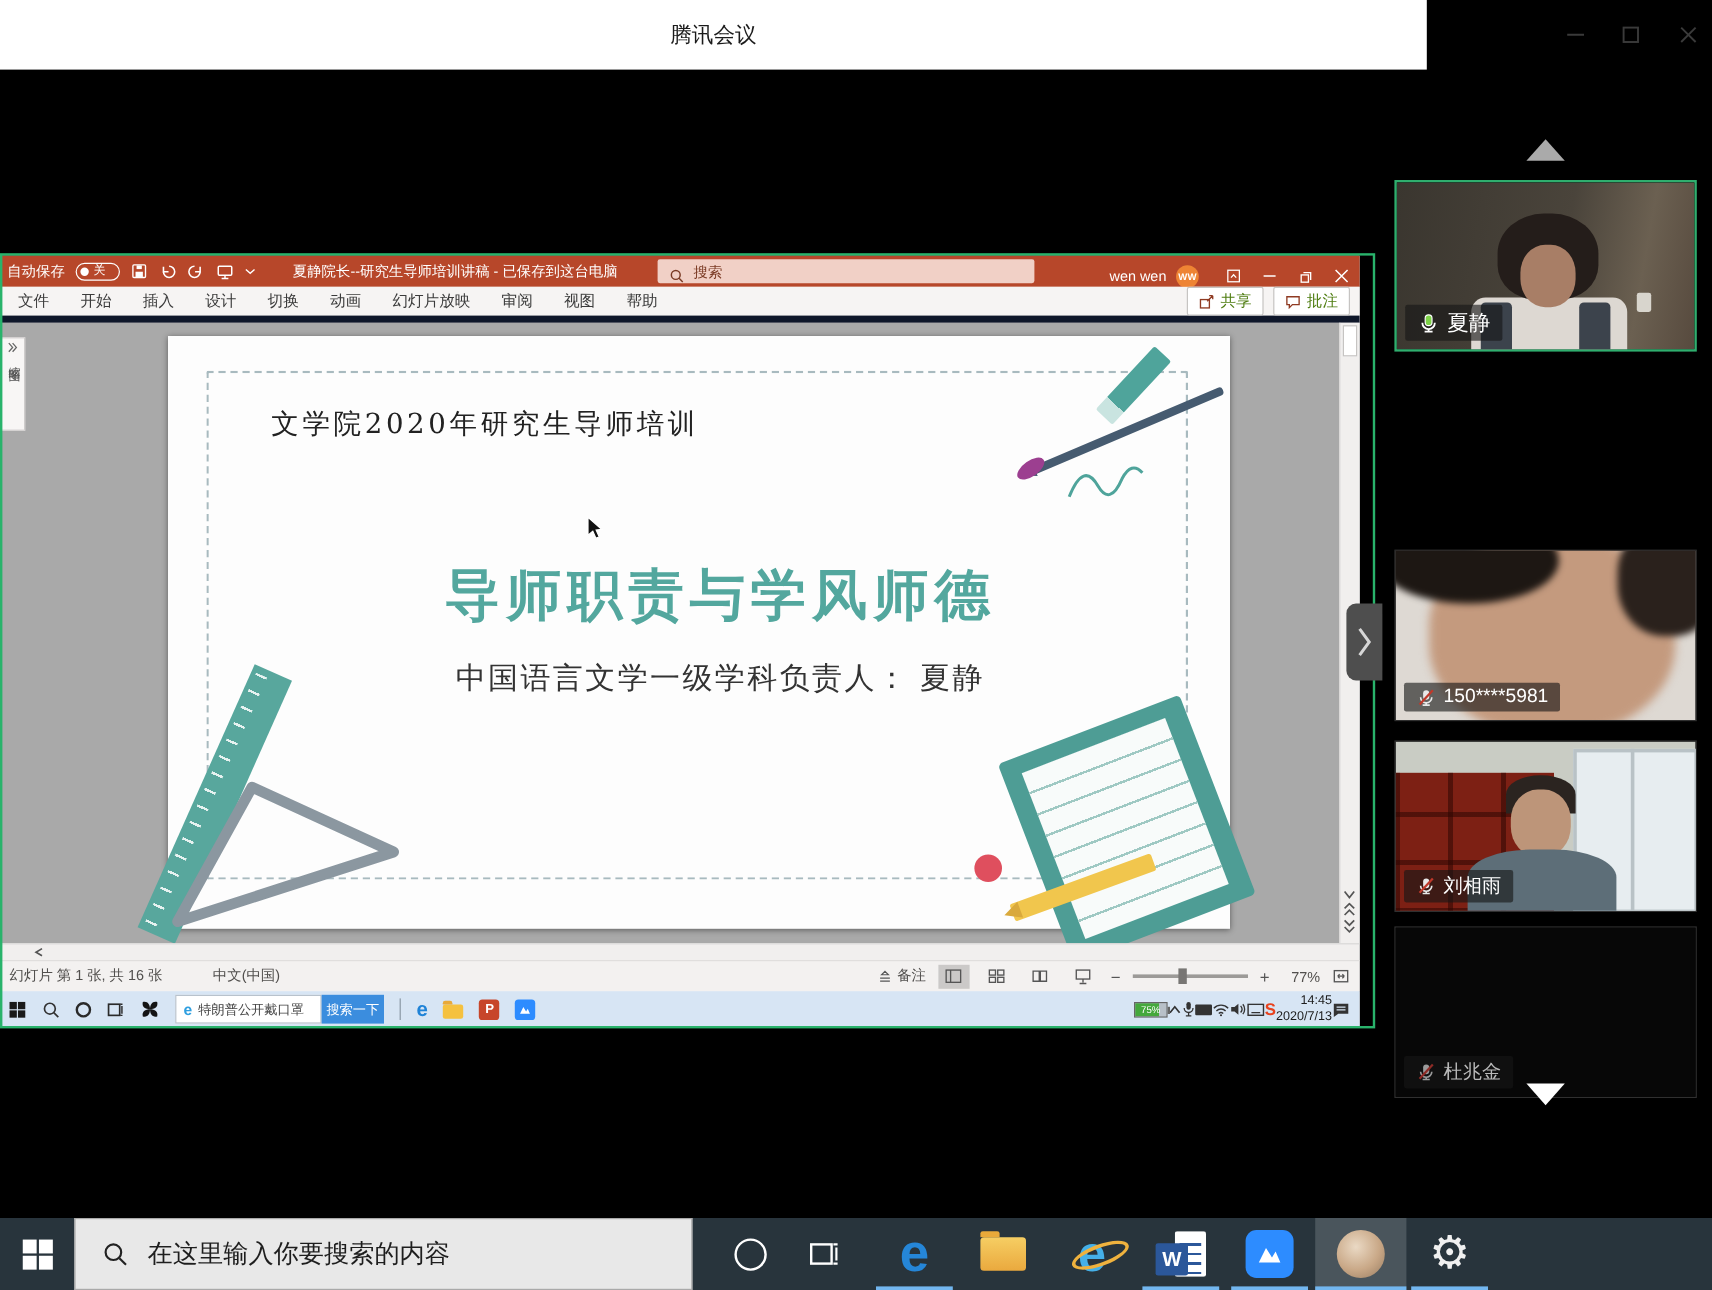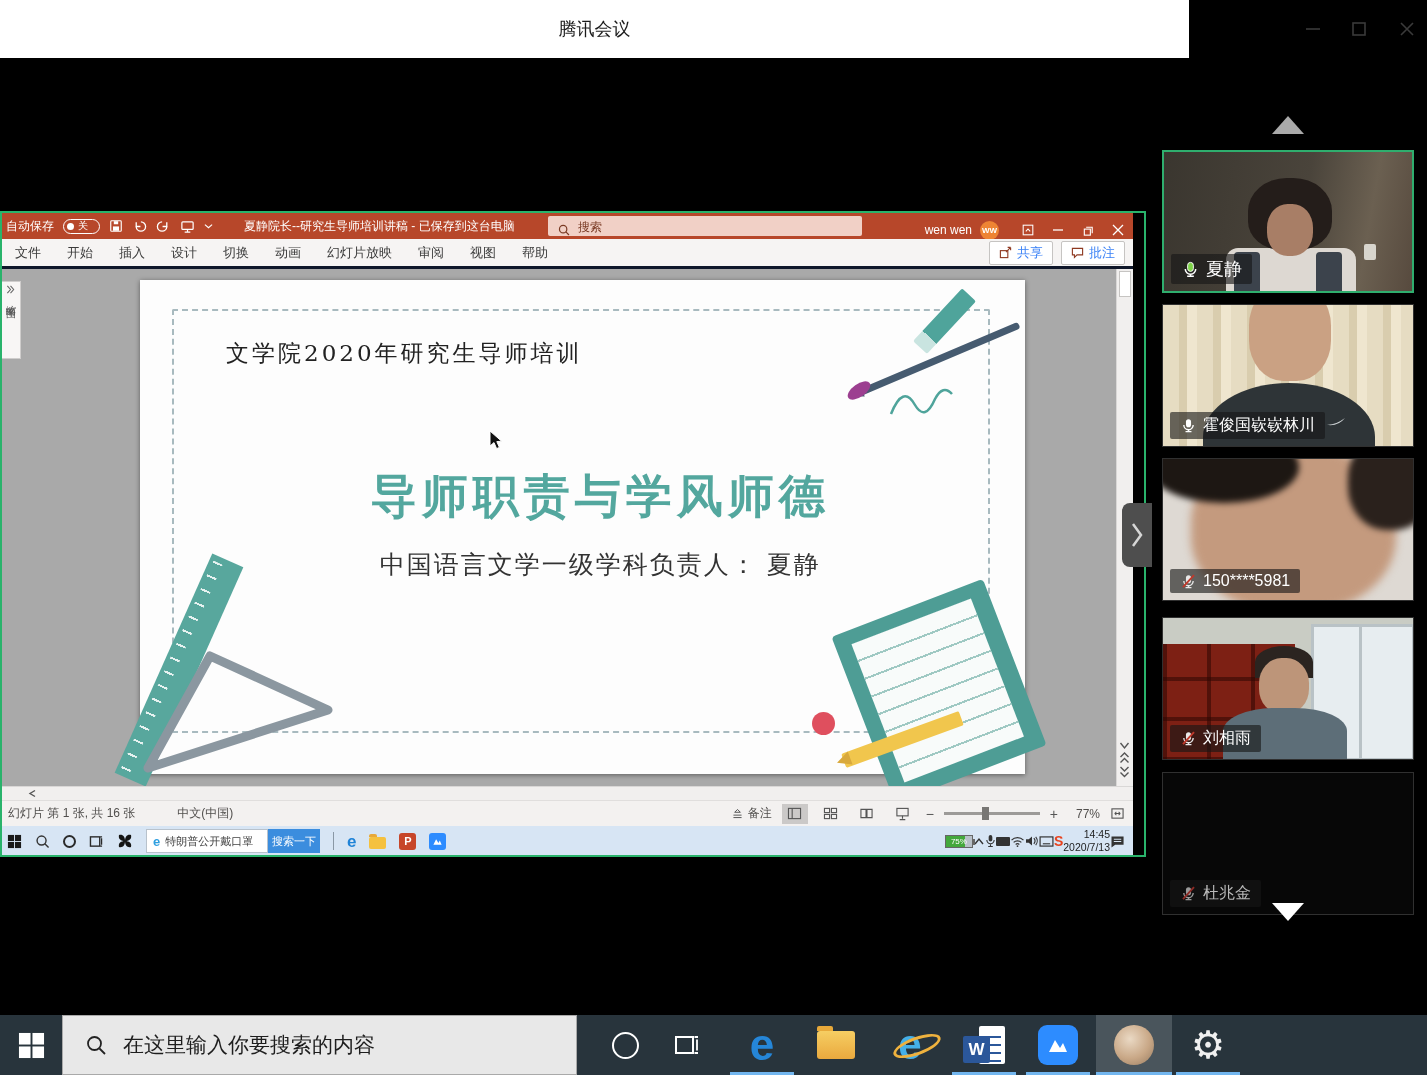--- a/index.html
+++ b/index.html
@@ -31,24 +31,24 @@
   .toggle .st{font-size:10px;line-height:1}
   .ppt-search{position:absolute;left:548px;top:3px;width:314px;height:20px;
     background:rgba(255,243,238,.8);border-radius:2px;display:flex;align-items:flex-end;
     padding-left:10px;gap:8px;color:#7a3a24}
   .ppt-tb-right{position:absolute;right:0;top:4px;height:26px;display:flex;align-items:center}
   .avatar-ww{width:19px;height:19px;border-radius:50%;background:#ee8434;color:#fff;
     font-size:8px;font-weight:bold;display:flex;align-items:center;justify-content:center}
   .tbicon{width:30px;height:26px;display:flex;align-items:center;justify-content:center;color:#fff}
 
   .ribbon{position:absolute;left:0;top:26px;width:100%;height:30px;background:#f6f4f3;
-    border-bottom:3px solid #0f172a;display:flex;align-items:center;padding-left:2px}
+    border-bottom:6px solid #0f172a;display:flex;align-items:center;padding-left:2px}
   .rtab{padding:0 13px;font-size:13px;color:#3b3b3b;height:100%;display:flex;align-items:center;cursor:pointer}
   .rbtns{margin-left:auto;margin-right:8px;display:flex;gap:8px}
-  .rbtn{border:1px solid #c6c4c2;background:#fff;color:#3b82f6;font-size:13px;
+  .rbtn{border:1px solid #c6c4c2;background:#fff;color:#4d7c0f;font-size:13px;
     padding:2px 9px;border-radius:2px;display:flex;align-items:center;gap:5px;cursor:pointer}
 
   .canvas{position:absolute;left:0;top:56px;width:1133px;height:517px;background:#a9a9a9;overflow:visible}
   .slide{position:absolute;left:140px;top:11px;width:885px;height:494px;background:#fdfdfd;
     box-shadow:0 1px 5px rgba(0,0,0,.45)}
   .dashed{position:absolute;left:32px;top:29px;width:818px;height:424px;
     border:2px dashed #a8babf;border-radius:2px}
   .slide-header{position:absolute;left:86px;top:58px;font-size:23px;color:#222;
     letter-spacing:3px;font-family:"DejaVu Serif","Liberation Serif",serif}
   .slide-title{position:absolute;left:52%;top:186px;transform:translateX(-50%);
@@ -515,37 +515,20 @@
     <div class="nametag" style="font-size:18px">
       <svg width="19" height="19" viewBox="0 0 20 20">
         <rect x="7" y="2.5" width="6" height="9.5" rx="3" fill="#7ed348" stroke="#fff" stroke-width="1"></rect>
         <path d="M4.5,9.5 a5.5,5.5 0 0 0 11,0" fill="none" stroke="#fff" stroke-width="1.6"></path>
         <path d="M10,15 v2.2 M6.5,17.2 h7" stroke="#fff" stroke-width="1.6"></path>
       </svg>
       <span>夏静</span>
     </div>
   </div>
 
-  <div class="tile" style="top:304px">
-    <div class="scene" style="background:repeating-linear-gradient(90deg,#e6dcc2 0 16px,#d9cdae 16px 24px,#efe6cf 24px 34px)">
-      <div class="sh" style="left:86px;top:-20px;width:82px;height:96px;background:#caa183;border-radius:42%"></div>
-      <div class="sh" style="left:40px;top:78px;width:172px;height:66px;background:#2e3437;border-radius:55% 55% 0 0/90% 90% 0 0"></div>
-      <svg class="sh" style="left:158px;top:112px" width="26" height="10">
-        <path d="M2,7 q10,3 22,-6 q-8,10 -22,6z" fill="#cfd4d6"></path>
-      </svg>
-    </div>
-    <div class="nametag">
-      <svg width="17" height="17" viewBox="0 0 20 20">
-        <rect x="7" y="2.5" width="6" height="9.5" rx="3" fill="#fff"></rect>
-        <path d="M4.5,9.5 a5.5,5.5 0 0 0 11,0" fill="none" stroke="#fff" stroke-width="1.6"></path>
-        <path d="M10,15 v2.2 M6.5,17.2 h7" stroke="#fff" stroke-width="1.6"></path>
-      </svg>
-      <span>霍俊国嵚嵚林川</span>
-    </div>
-  </div>
 
   <div class="tile" style="top:458px">
     <div class="scene" style="background:#ded9d3">
       <div class="sh" style="left:28px;top:-12px;width:205px;height:165px;background:#c49a7e;border-radius:45%;filter:blur(4px)"></div>
       <div class="sh" style="left:-14px;top:-28px;width:150px;height:72px;background:#1d1713;border-radius:50%;filter:blur(3px)"></div>
       <div class="sh" style="left:185px;top:-24px;width:85px;height:95px;background:#2a211c;border-radius:45%;filter:blur(3px)"></div>
     </div>
     <div class="nametag">
       <svg width="17" height="17" viewBox="0 0 20 20">
         <rect x="7" y="2.5" width="6" height="9.5" rx="3" fill="#e8e8e8"></rect>

